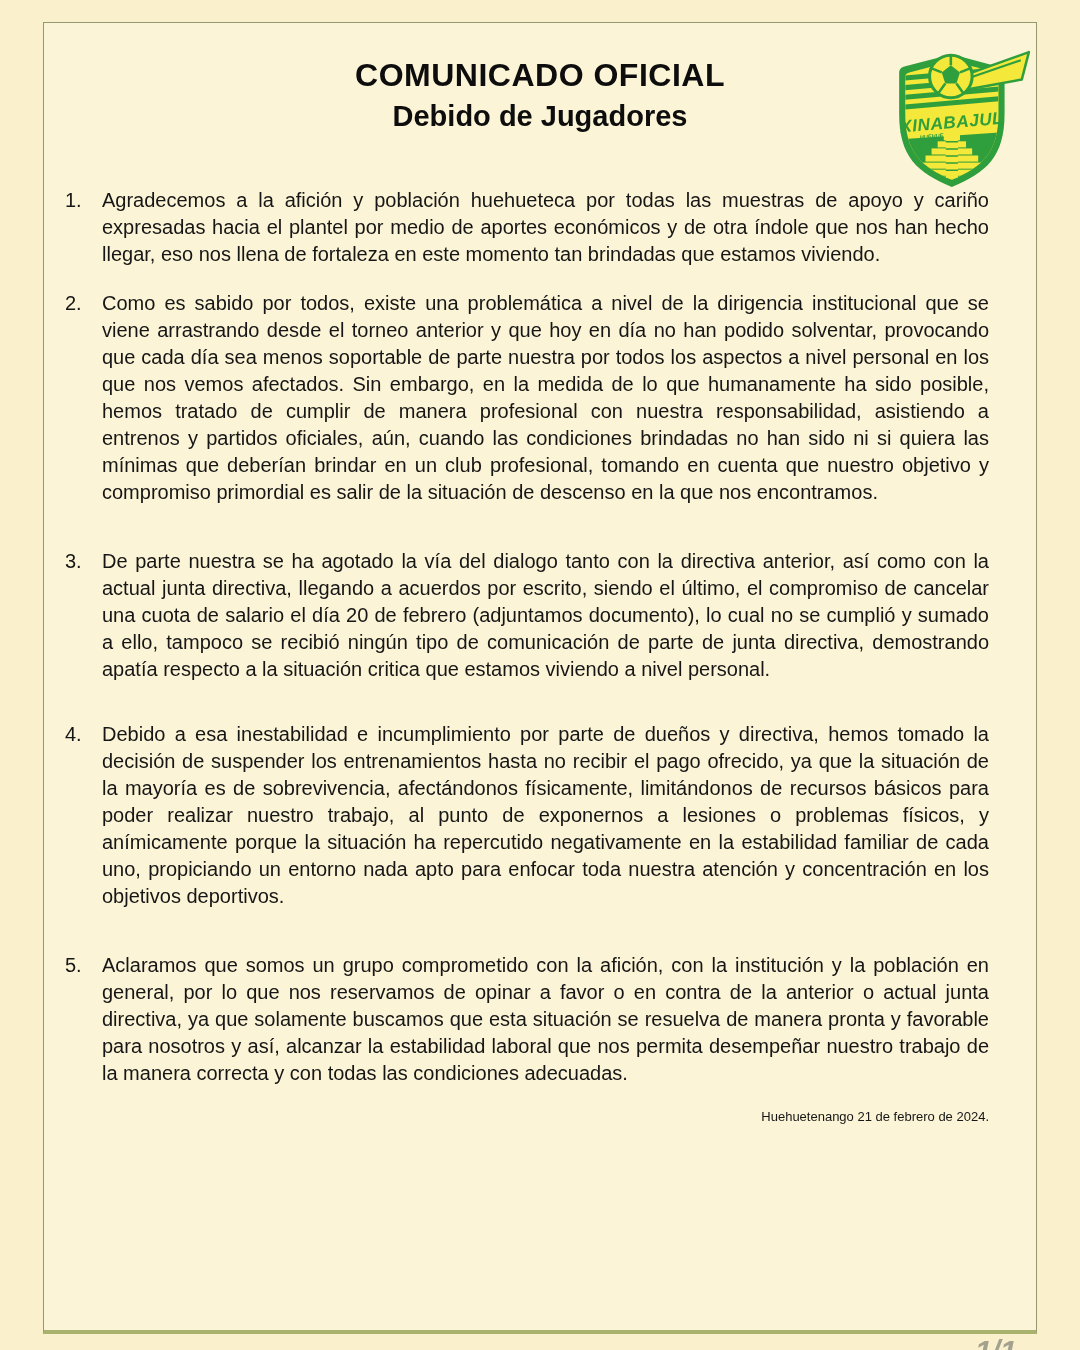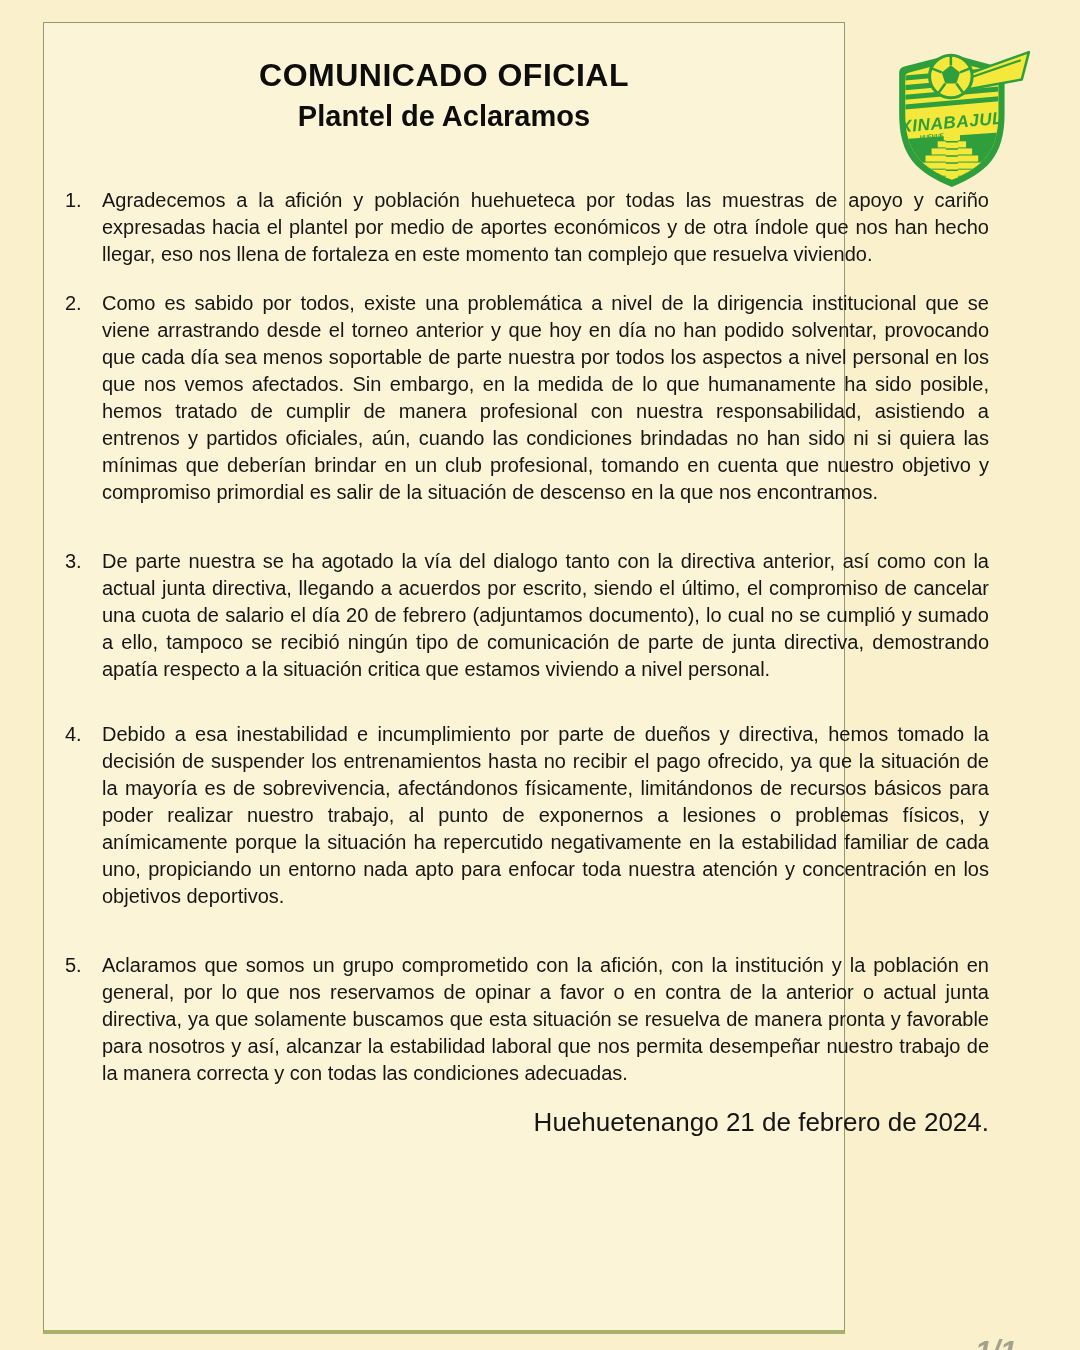--- a/index.html
+++ b/index.html
@@ -6,21 +6,21 @@
   html, body {
     width: 1080px; height: 1350px;
     overflow: hidden;
     background: #faf0cc;
     font-family: "Liberation Sans", sans-serif;
     position: relative;
   }
   .page {
     position: absolute;
     left: 43px; top: 22px;
-    width: 802px; height: 1312px;
+    width: 994px; height: 1312px;
     background: #fcf4d6;
     border: 1px solid #95976d;
     border-bottom: 4px solid #a8b26c;
   }
   .title-block {
     position: absolute;
     top: 32px; left: 0; width: 100%;
     text-align: center;
     color: #0d0d0d;
     font-weight: bold;
@@ -57,44 +57,44 @@
     font-size: 20px;
     line-height: 27px;
     text-align: justify;
   }
   .item:nth-of-type(1) { margin-bottom: 22px; }
   .item:nth-of-type(2) { margin-bottom: 42px; }
   .item:nth-of-type(3) { margin-bottom: 38px; }
   .item:nth-of-type(4) { margin-bottom: 42px; }
   .item:nth-of-type(5) { margin-bottom: 0; }
   .date-line {
-    margin-top: 22px;
+    margin-top: 16px;
     text-align: right;
-    font-size: 26px;
+    font-size: 13px;
     line-height: 27px;
     color: #161616;
   }
   .page-indicator {
     position: absolute;
     left: 975px; top: 1334px;
     font-size: 30px;
     font-weight: bold;
     font-style: italic;
     color: #8f8f80;
     opacity: 0.8;
   }
 </style>
 </head>
 <body>
 
 <div class="page">
 
   <div class="title-block">
     <div class="title-main">COMUNICADO OFICIAL</div>
-    <div class="title-sub">Plantel de Aclaramos</div>
+    <div class="title-sub">Debido de Jugadores</div>
   </div>
 
   <div class="logo">
     <svg width="150" height="150" viewBox="0 0 148 148">
       <defs>
         <path id="innerShield" d="M64 18 L22 29 C19 29.8 18 31 18 34 L18 70 C18 108 34 122 64 135 C94 122 110 108 110 70 L110 32 C110 29 108 27.5 105 28.2 Z"></path>
         <clipPath id="shieldClip">
             <use href="#innerShield"></use>
           </clipPath>
       </defs>
@@ -139,21 +139,21 @@
 
       <text x="64" y="84" transform="rotate(-5 64 80)" text-anchor="middle" font-family="Liberation Sans, sans-serif" font-size="17" font-weight="bold" font-style="italic" letter-spacing="0.5" fill="#2f9e3d">XINABAJUL</text>
       <text x="44" y="94" transform="rotate(-5 44 92)" text-anchor="middle" font-family="Liberation Sans, sans-serif" font-size="5.5" font-weight="bold" font-style="italic" fill="#2f9e3d">HUEHUE</text>
     </svg>
   </div>
 
   <div class="content">
 
     <div class="item">
       <div class="num">1.</div>
-      <div class="text">Agradecemos a la afición y población huehueteca por todas las muestras de apoyo y cariño expresadas hacia el plantel por medio de aportes económicos y de otra índole que nos han hecho llegar, eso nos llena de fortaleza en este momento tan complejo que resuelva viviendo.</div>
+      <div class="text">Agradecemos a la afición y población huehueteca por todas las muestras de apoyo y cariño expresadas hacia el plantel por medio de aportes económicos y de otra índole que nos han hecho llegar, eso nos llena de fortaleza en este momento tan brindadas que estamos viviendo.</div>
     </div>
 
     <div class="item">
       <div class="num">2.</div>
       <div class="text">Como es sabido por todos, existe una problemática a nivel de la dirigencia institucional que se viene arrastrando desde el torneo anterior y que hoy en día no han podido solventar, provocando que cada día sea menos soportable de parte nuestra por todos los aspectos a nivel personal en los que nos vemos afectados. Sin embargo, en la medida de lo que humanamente ha sido posible, hemos tratado de cumplir de manera profesional con nuestra responsabilidad, asistiendo a entrenos y partidos oficiales, aún, cuando las condiciones brindadas no han sido ni si quiera las mínimas que deberían brindar en un club profesional, tomando en cuenta que nuestro objetivo y compromiso primordial es salir de la situación de descenso en la que nos encontramos.</div>
     </div>
 
     <div class="item">
       <div class="num">3.</div>
       <div class="text">De parte nuestra se ha agotado la vía del dialogo tanto con la directiva anterior, así como con la actual junta directiva, llegando a acuerdos por escrito, siendo el último, el compromiso de cancelar una cuota de salario el día 20 de febrero (adjuntamos documento), lo cual no se cumplió y sumado a ello, tampoco se recibió ningún tipo de comunicación de parte de junta directiva, demostrando apatía respecto a la situación critica que estamos viviendo a nivel personal.</div>

